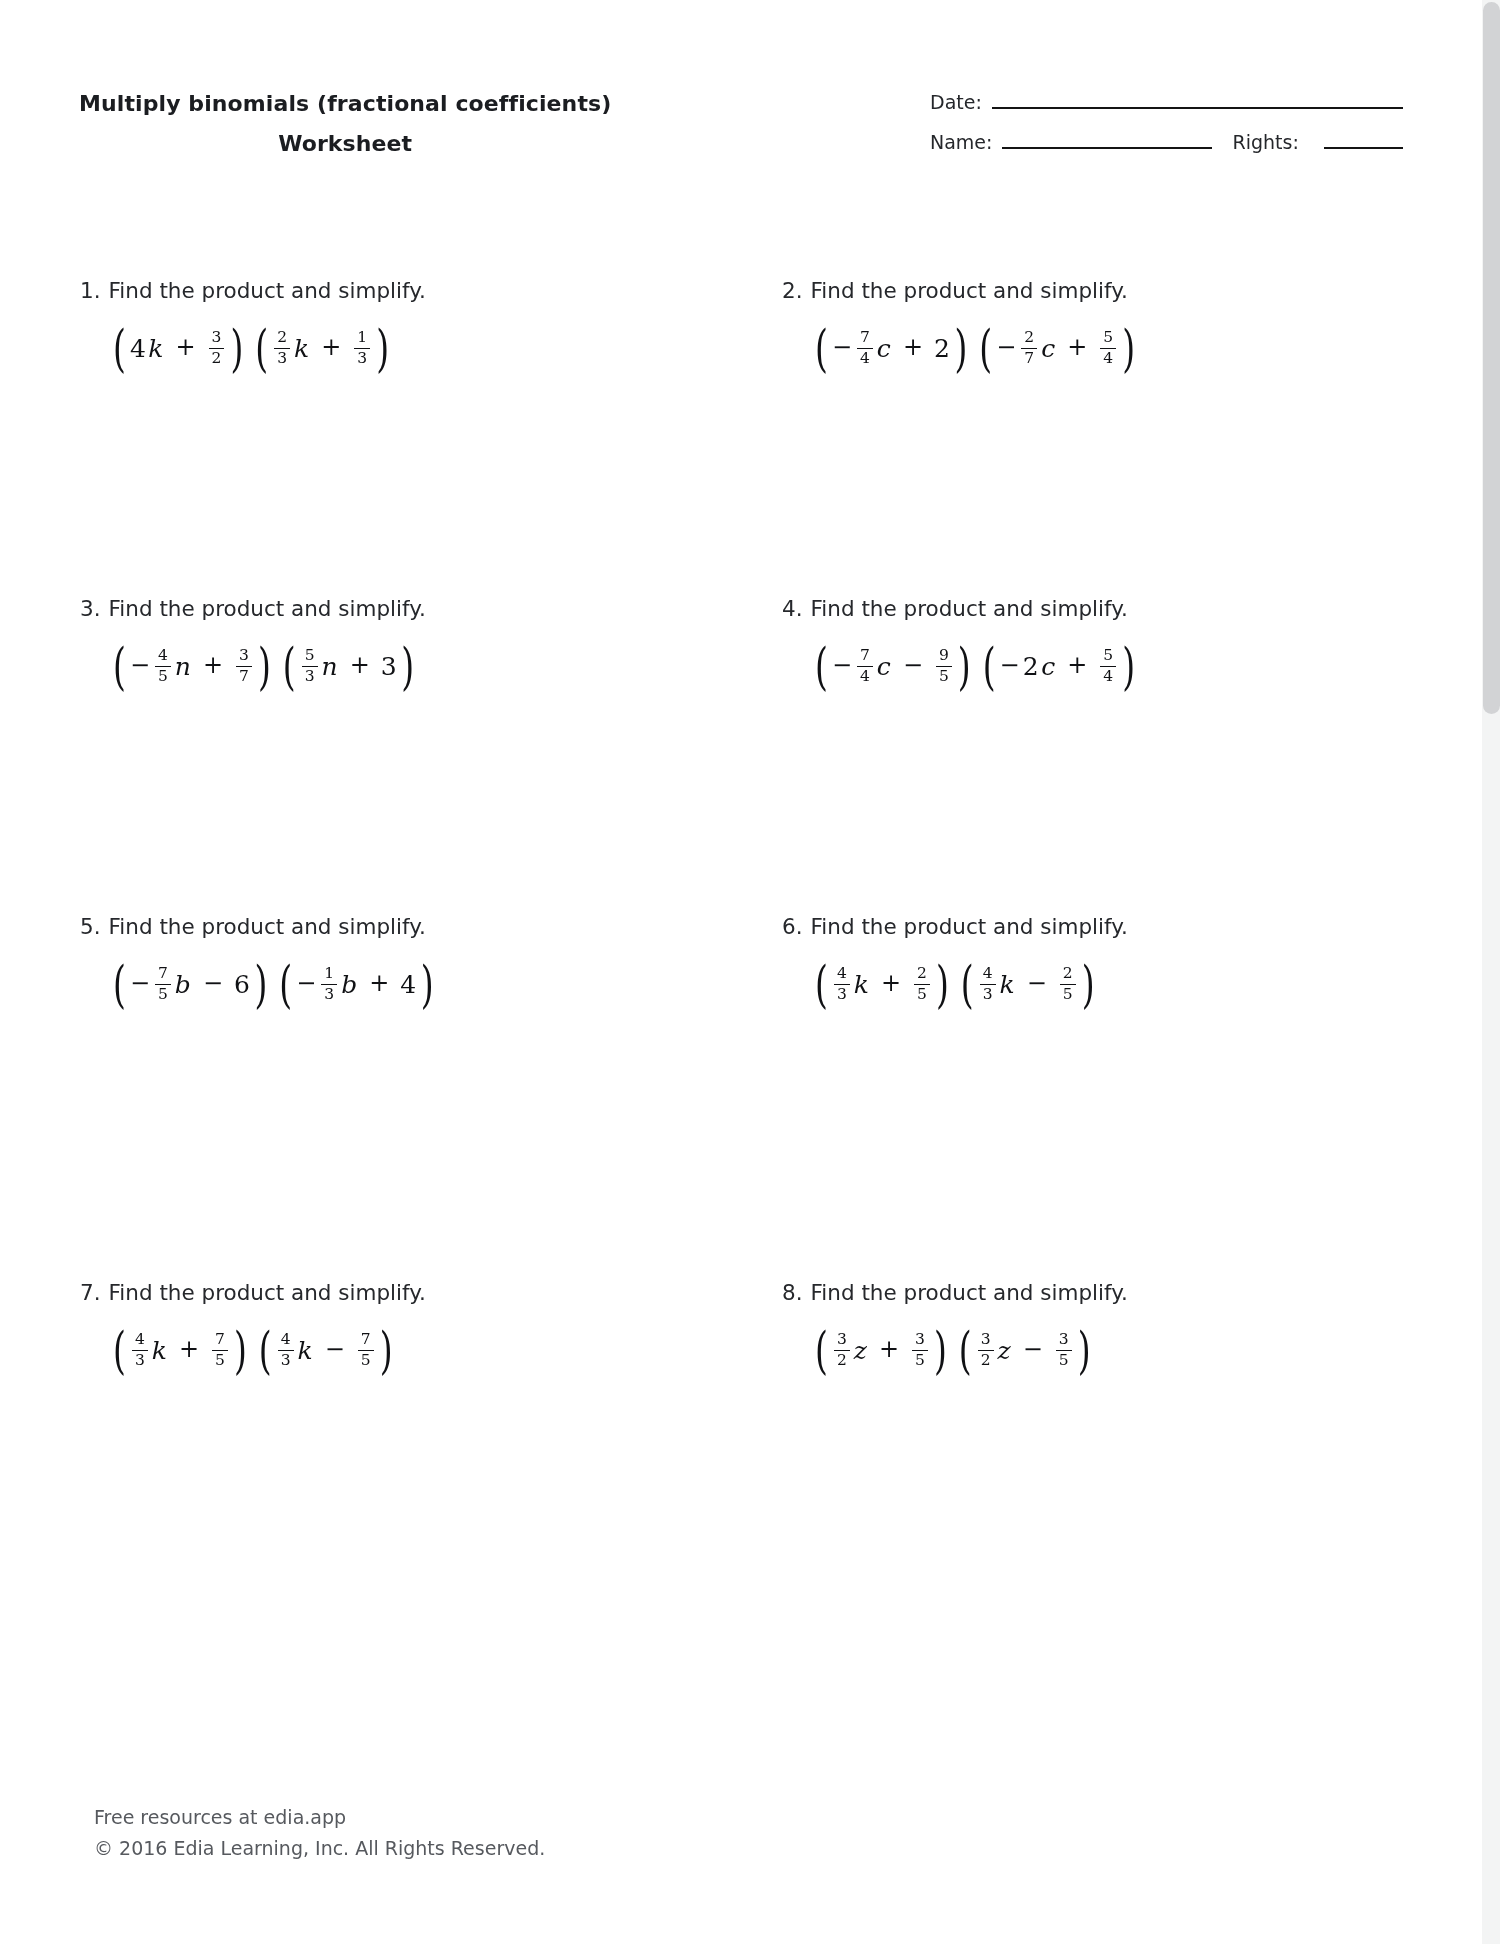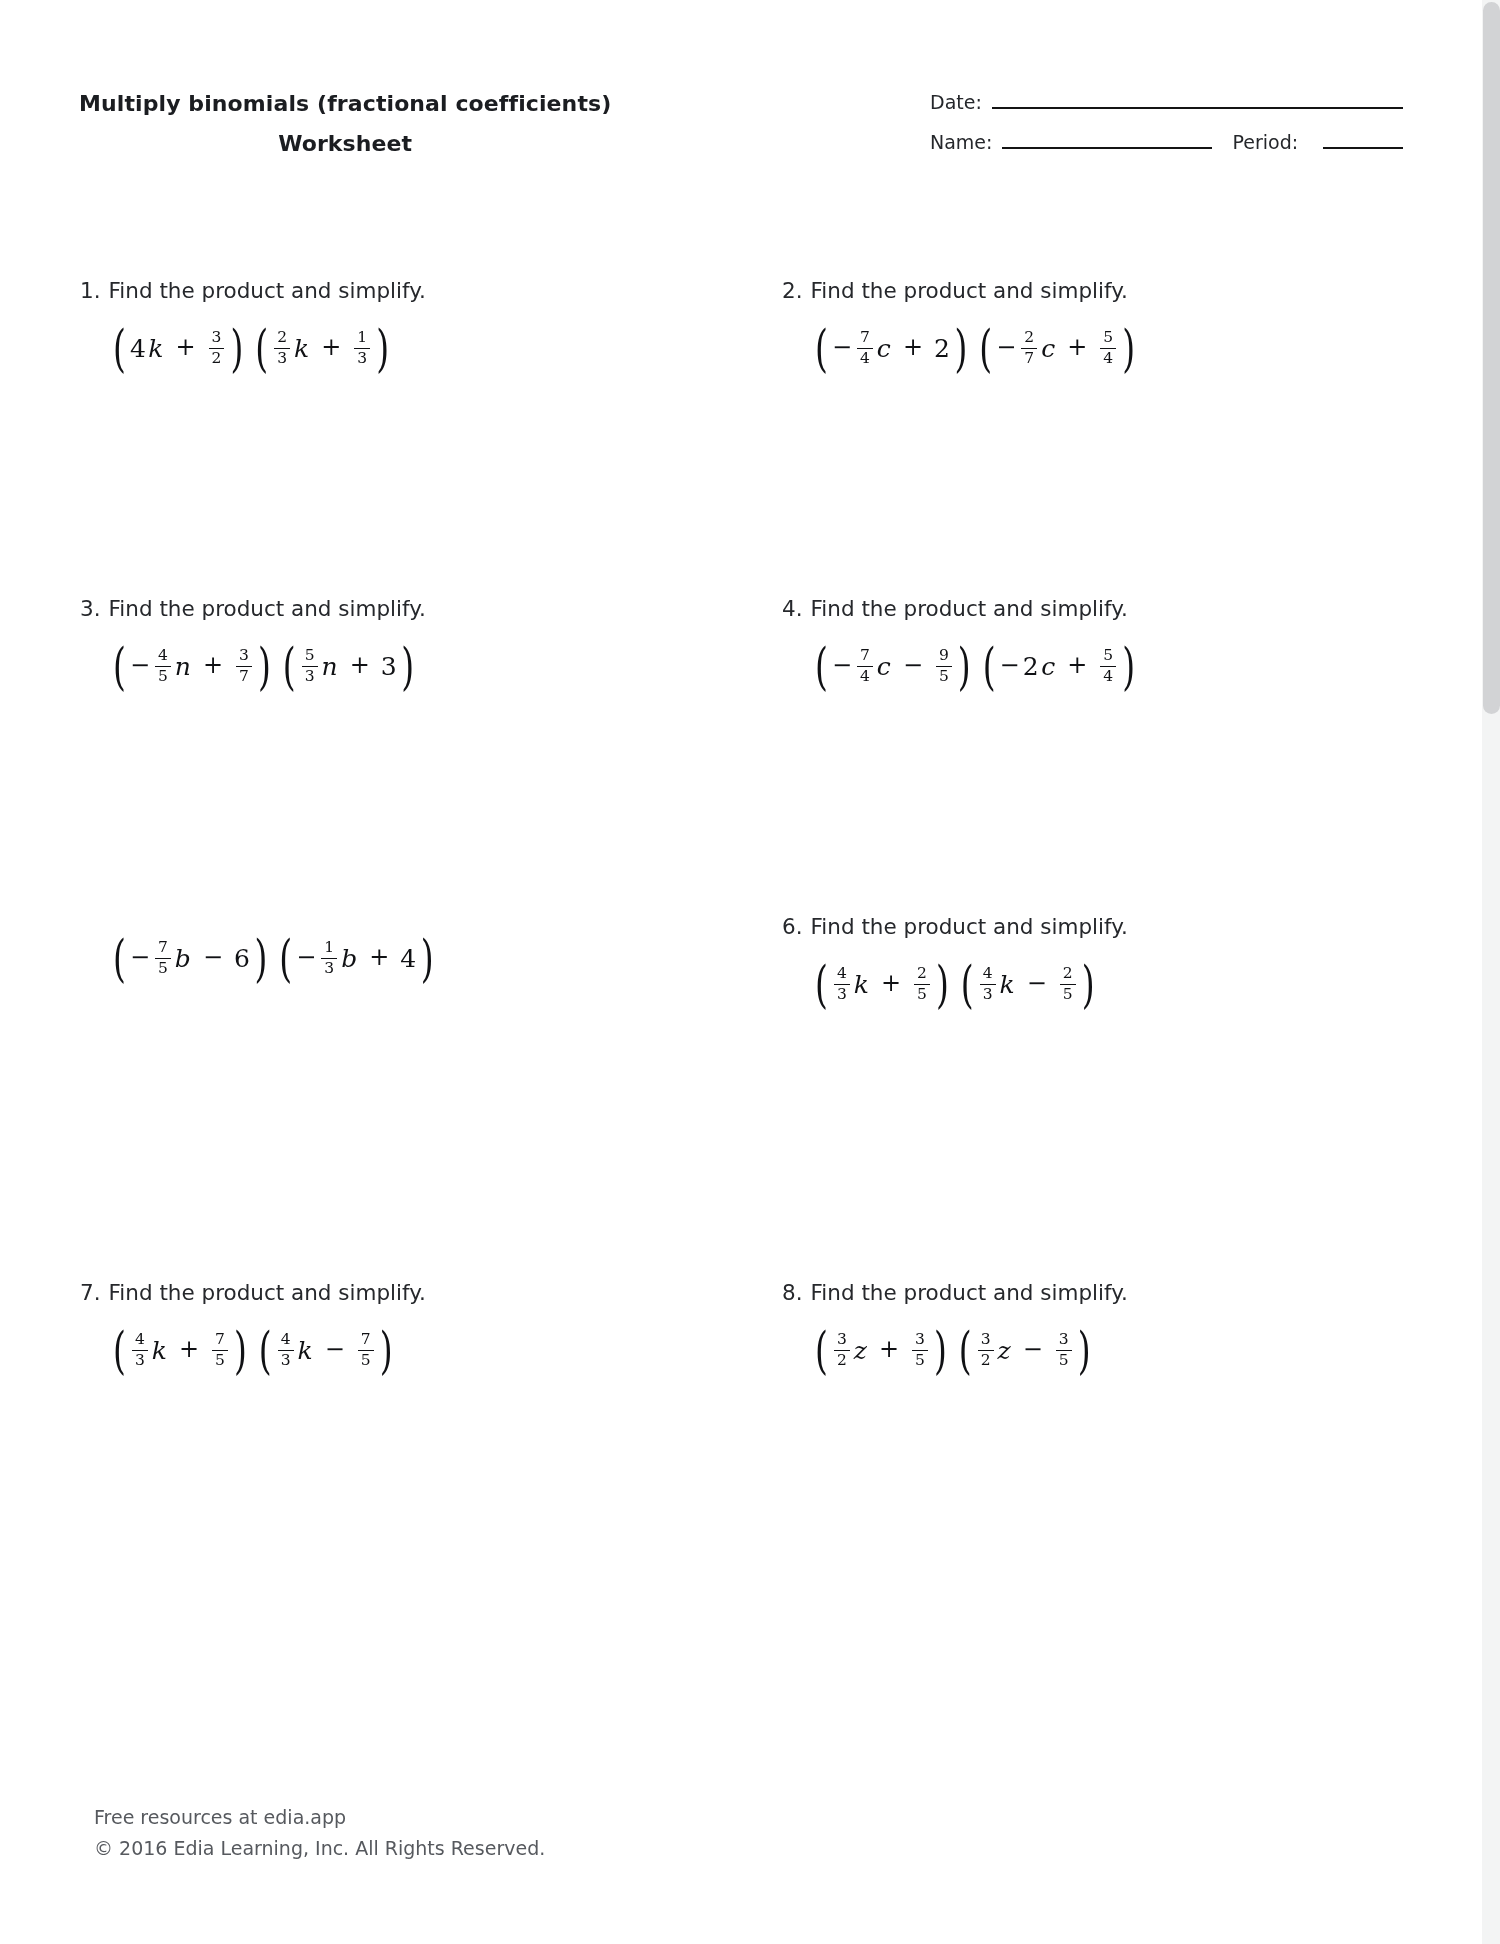--- a/index.html
+++ b/index.html
@@ -61,21 +61,21 @@
 </div>
 
 <div class="name-block">
   <div class="field-row">
     <span class="field-label">Date:</span>
     <span class="field-line line-name"></span>
   </div>
   <div class="field-row">
     <span class="field-label">Name:</span>
     <span class="field-line line-date"></span>
-    <span class="field-label">Period:</span>
+    <span class="field-label">Rights:</span>
     <span class="field-line line-period"></span>
   </div>
 </div>
 
 <div class="problems">
 
   <div class="prow">
     <div class="pcell">
       <div class="plabel">
         <span class="pnum">1.</span><span>Find the product and simplify.</span>
@@ -193,20 +193,23 @@
             <span class="fnum">5</span>
             <span class="fden">4</span>
           </span>
           <span class="tok-paren close">)</span>
         </div>
     </div>
   </div>
 
   <div class="prow">
     <div class="pcell">
+      <div class="plabel">
+        <span class="pnum">5.</span><span>Find the product and simplify.</span>
+      </div>
       <div class="pexpr">
           <span class="tok-paren open">(</span>
           <span class="tok-neg">−</span>
           <span class="tok-frac">
             <span class="fnum">7</span>
             <span class="fden">5</span>
           </span>
           <span class="tok-var">b</span>
           <span class="tok-op">−</span>
           <span class="tok-num">6</span>

